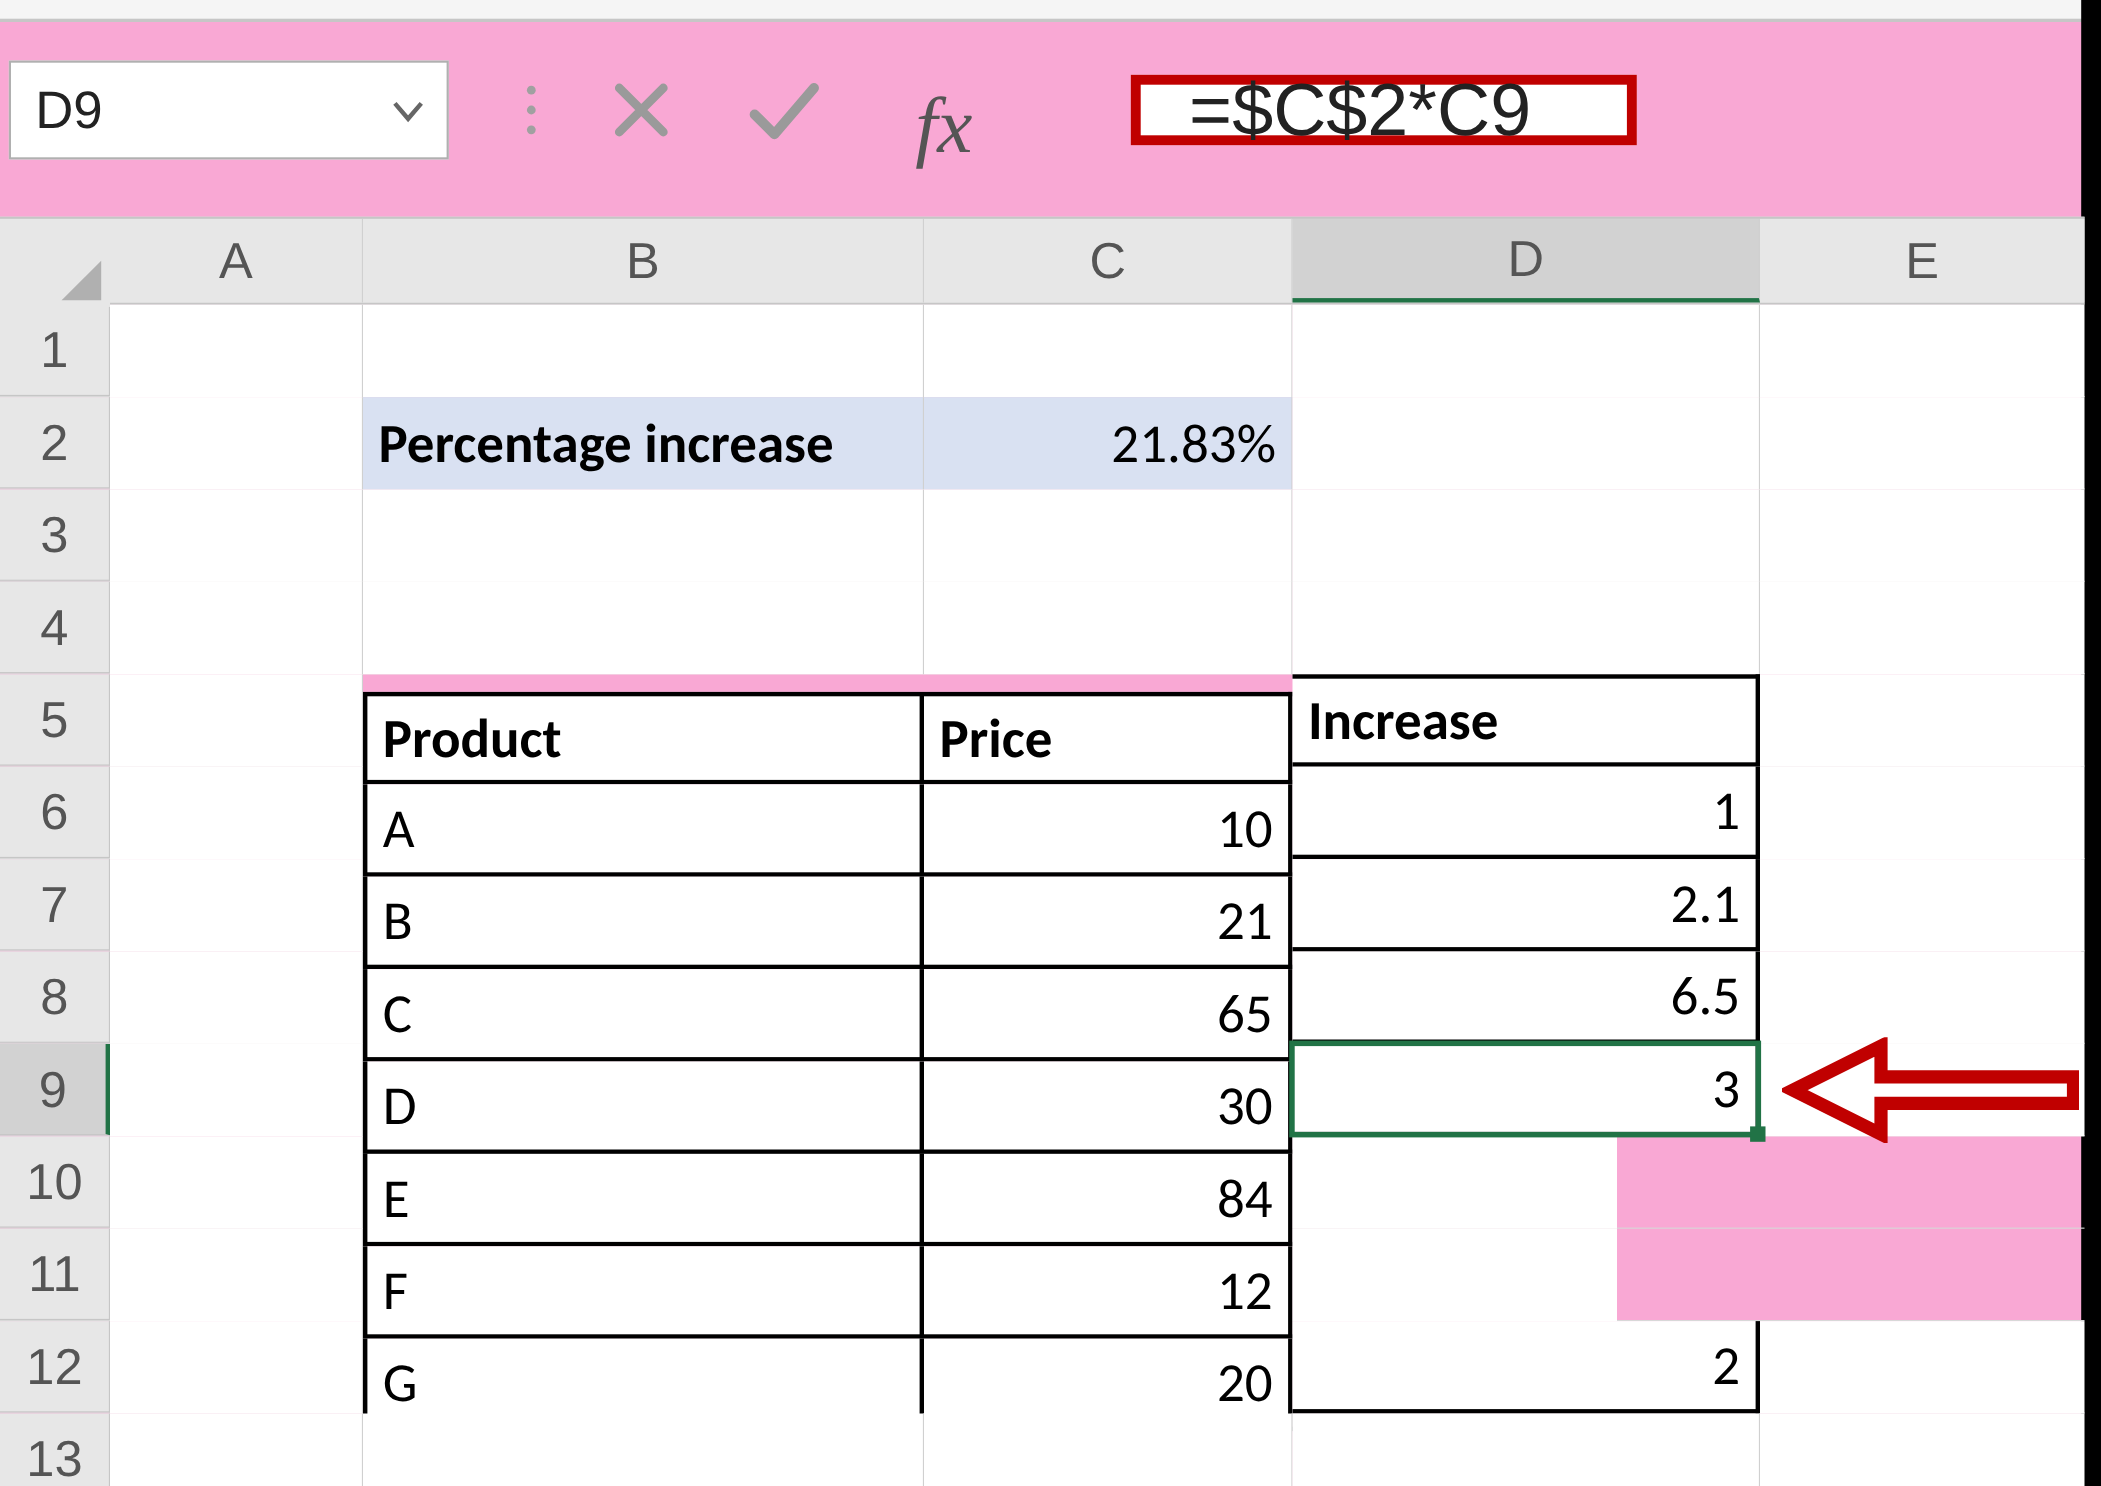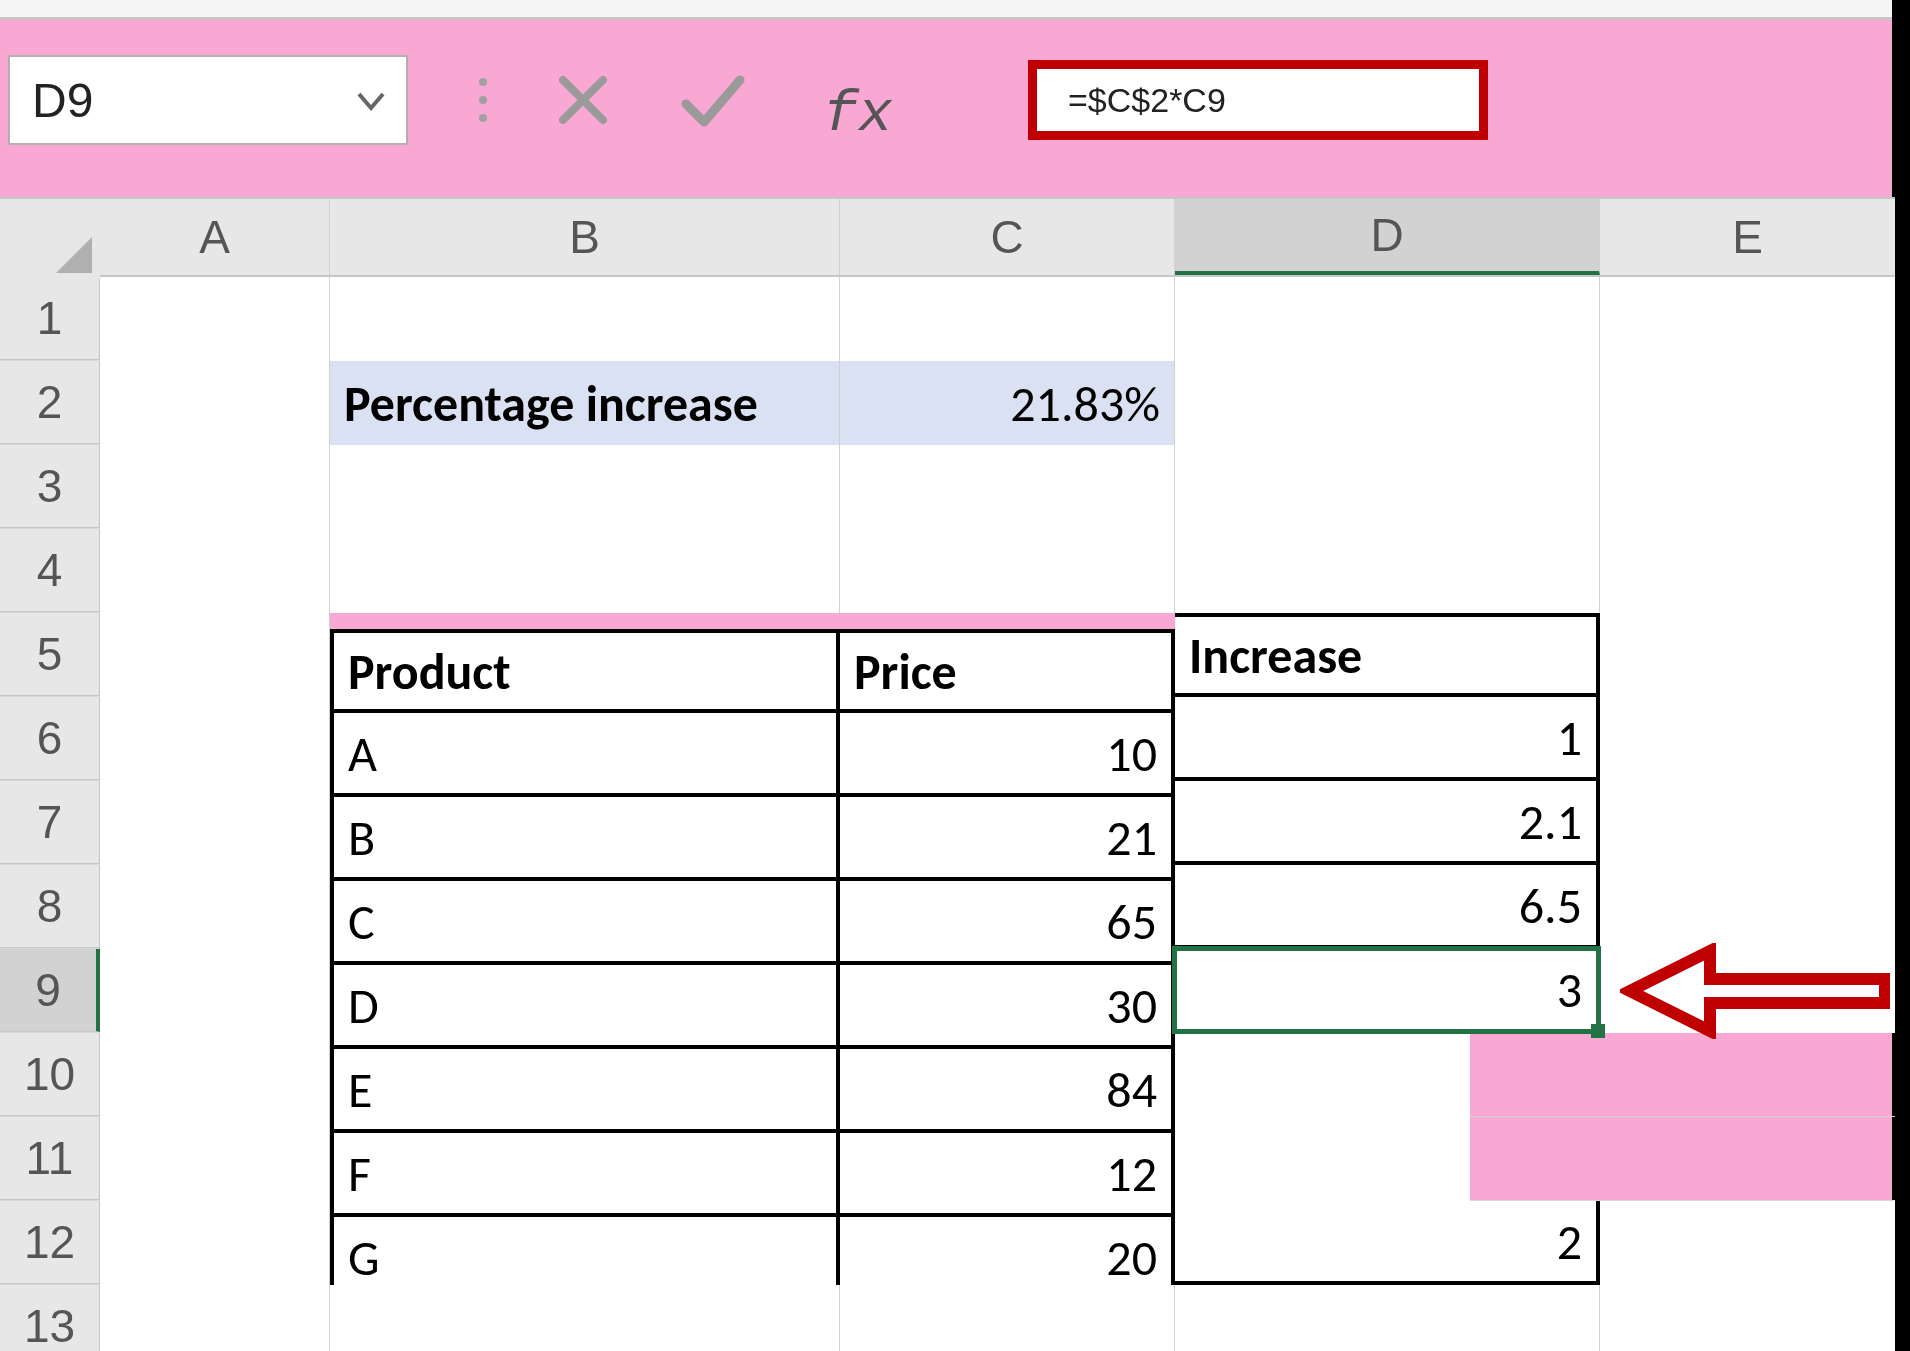--- a/index.html
+++ b/index.html
@@ -41,31 +41,31 @@
   .fb-buttons {
     position: absolute; top: 0; left: 530px; height: 90px;
     display: flex; align-items: center; gap: 40px;
   }
   .fb-btn {
     width: 90px; height: 90px; display:flex; align-items:center; justify-content:center;
     color:#9a9a9a;
   }
   .fb-btn svg { display:block; }
   .fx-label {
-    font-family: Liberation Mono, monospace; font-style: italic; font-size: 58px; color:#555;margin-top:28px;
+    font-family: Liberation Serif, serif; font-style: italic; font-size: 72px; color:#555;margin-top:28px;
   }
   .formula-input-wrap {
     position: absolute; top: 0; left: 1020px; right: 0; height: 90px;
     display:flex; align-items:center;
   }
   .formula-input {
-    width: 460px; height: 80px;
+    width: 460px; height: 64px;
     font-family: "Segoe UI", Arial, sans-serif;
-    font-size: 34px; color:#222;
-    display:flex; align-items:center; padding-left: 31px;
+    font-size: 67px; color:#222;
+    display:flex; align-items:center; padding-left: 44px;
     border: 9px solid #C00000;
     background:#fff;
   }
   
   :root {
     --rowhdr-w: 100px;
     --colA-w: 230px;
     --colB-w: 510px;
     --colC-w: 335px;
     --colD-w: 425px;

